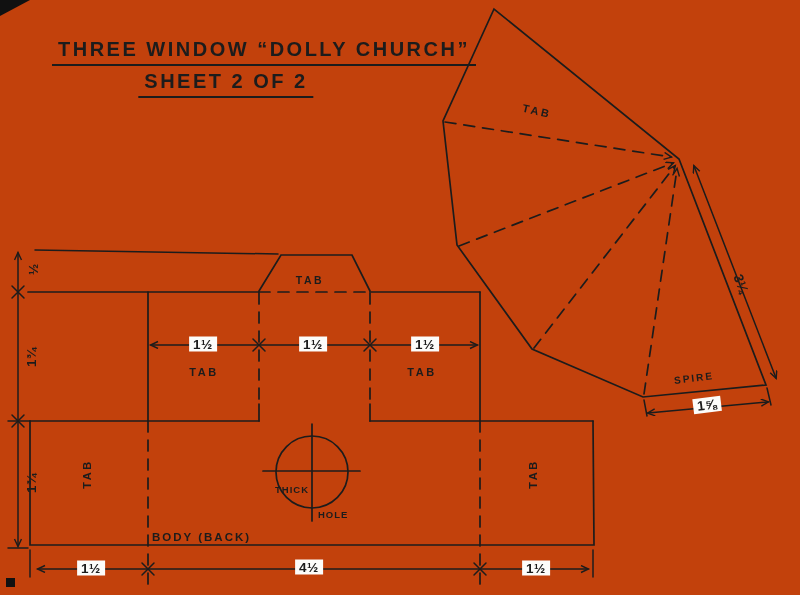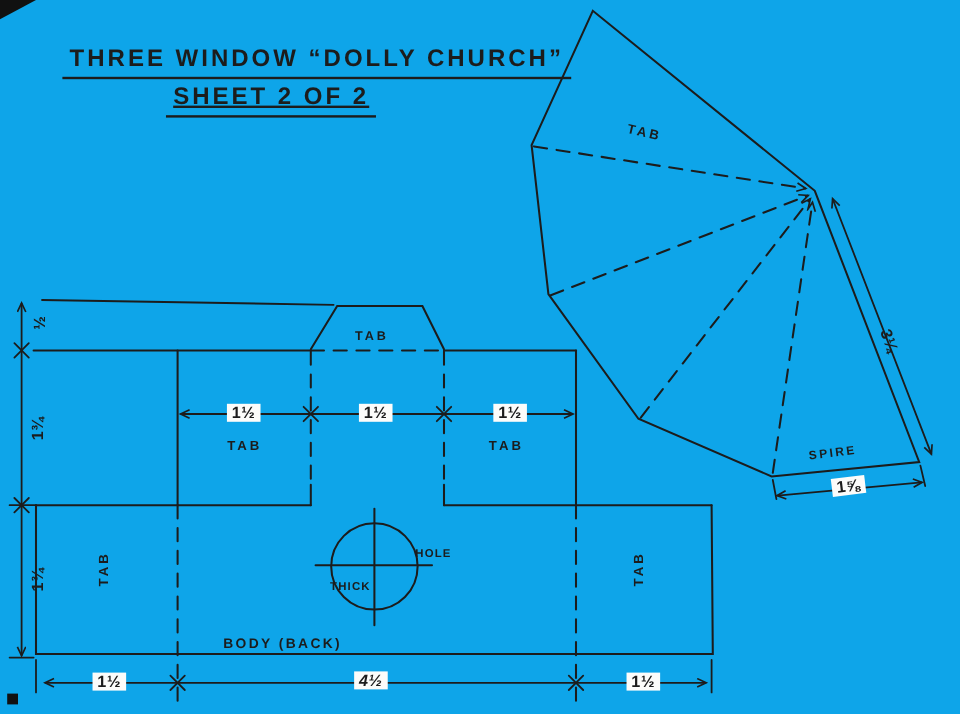--- a/index.html
+++ b/index.html
@@ -1,17 +1,17 @@
 <!DOCTYPE html>
 <html><head>
 <meta charset="utf-8">
 <style>
   html,body{margin:0;padding:0;background:#e8e8e8;}
   #canvas{
-    position:relative;width:800px;height:595px;background:#0ea5e9;
+    position:relative;width:800px;height:595px;background:#c2410c;
     overflow:hidden;font-family:"Liberation Sans",sans-serif;color:#1c1c1c;
   }
   svg{position:absolute;left:0;top:0;}
   .lbl{
     position:absolute;white-space:nowrap;font-weight:600;color:#1c1c1c;
     transform:translate(-50%,-50%);
   }
   .title{font-size:20px;letter-spacing:2.5px;border-bottom:2px solid #1c1c1c;
     padding:0 6px 3px 6px;transform:none;}
   .note{font-size:13.5px;letter-spacing:1.3px;transform:none;}
@@ -105,39 +105,39 @@
 
       <path d="M694,166 L776,378" marker-start="url(#ah)" marker-end="url(#ah)"></path>
 
       <path d="M644,400 L647,416"></path>
       <path d="M767,388 L771,405"></path>
       <path d="M648,413 L768,402" marker-start="url(#ah)" marker-end="url(#ah)"></path>
     </g>
   </svg>
 
   <div class="lbl title" style="left:52px;top:38px;">THREE WINDOW “DOLLY CHURCH”</div>
-  <div class="lbl title" style="left:226px;top:70px;transform:translateX(-50%);text-decoration:underline;">SHEET 2 OF 2</div>
+  <div class="lbl title" style="left:226px;top:70px;transform:translateX(-50%);">SHEET 2 OF 2</div>
 
   <div class="lbl tab" style="left:310px;top:280px;font-size:10.5px;">TAB</div>
   <div class="lbl tab" style="left:204px;top:372px;">TAB</div>
   <div class="lbl tab" style="left:422px;top:372px;">TAB</div>
   <div class="lbl tab rot-ccw" style="left:87px;top:474px;">TAB</div>
   <div class="lbl tab rot-ccw" style="left:533px;top:474px;">TAB</div>
   <div class="lbl tiny" style="left:309px;top:489px;transform:translate(-100%,-50%);">THICK</div>
-  <div class="lbl tiny" style="left:318px;top:462px;transform:translate(0,-50%);margin-left:28px;">HOLE</div>
-  <div class="lbl body-name" style="left:152px;top:531px;margin-left:34px;">BODY  (BACK)</div>
+  <div class="lbl tiny" style="left:318px;top:514px;transform:translate(0,-50%);">HOLE</div>
+  <div class="lbl body-name" style="left:152px;top:531px;">BODY  (BACK)</div>
 
   <div class="lbl dim rot-ccw" style="left:33px;top:269px;">½</div>
   <div class="lbl dim rot-ccw" style="left:31px;top:357px;">1¾</div>
   <div class="lbl dim rot-ccw" style="left:31px;top:483px;">1¾</div>
   <div class="lbl dim bg" style="left:203px;top:344px;">1½</div>
   <div class="lbl dim bg" style="left:313px;top:344px;">1½</div>
   <div class="lbl dim bg" style="left:425px;top:344px;">1½</div>
   <div class="lbl dim bg" style="left:91px;top:568px;">1½</div>
-  <div class="lbl dim bg" style="left:309px;top:567px;font-style:italic;">4½</div>
+  <div class="lbl dim bg" style="left:309px;top:567px;">4½</div>
   <div class="lbl dim bg" style="left:536px;top:568px;">1½</div>
 
   <div class="lbl tab" style="left:537px;top:111px;transform:translate(-50%,-50%) rotate(13deg);">TAB</div>
   <div class="lbl" style="left:694px;top:378px;font-size:10px;letter-spacing:2px;transform:translate(-50%,-50%) rotate(-7deg);">SPIRE</div>
   <div class="lbl dim" style="left:741px;top:284px;transform:translate(-50%,-50%) rotate(69deg);">3¼</div>
   <div class="lbl dim bg" style="left:707px;top:405px;transform:translate(-50%,-50%) rotate(-7deg);">1⅝</div>
 
 </div>
 
 </body></html>

